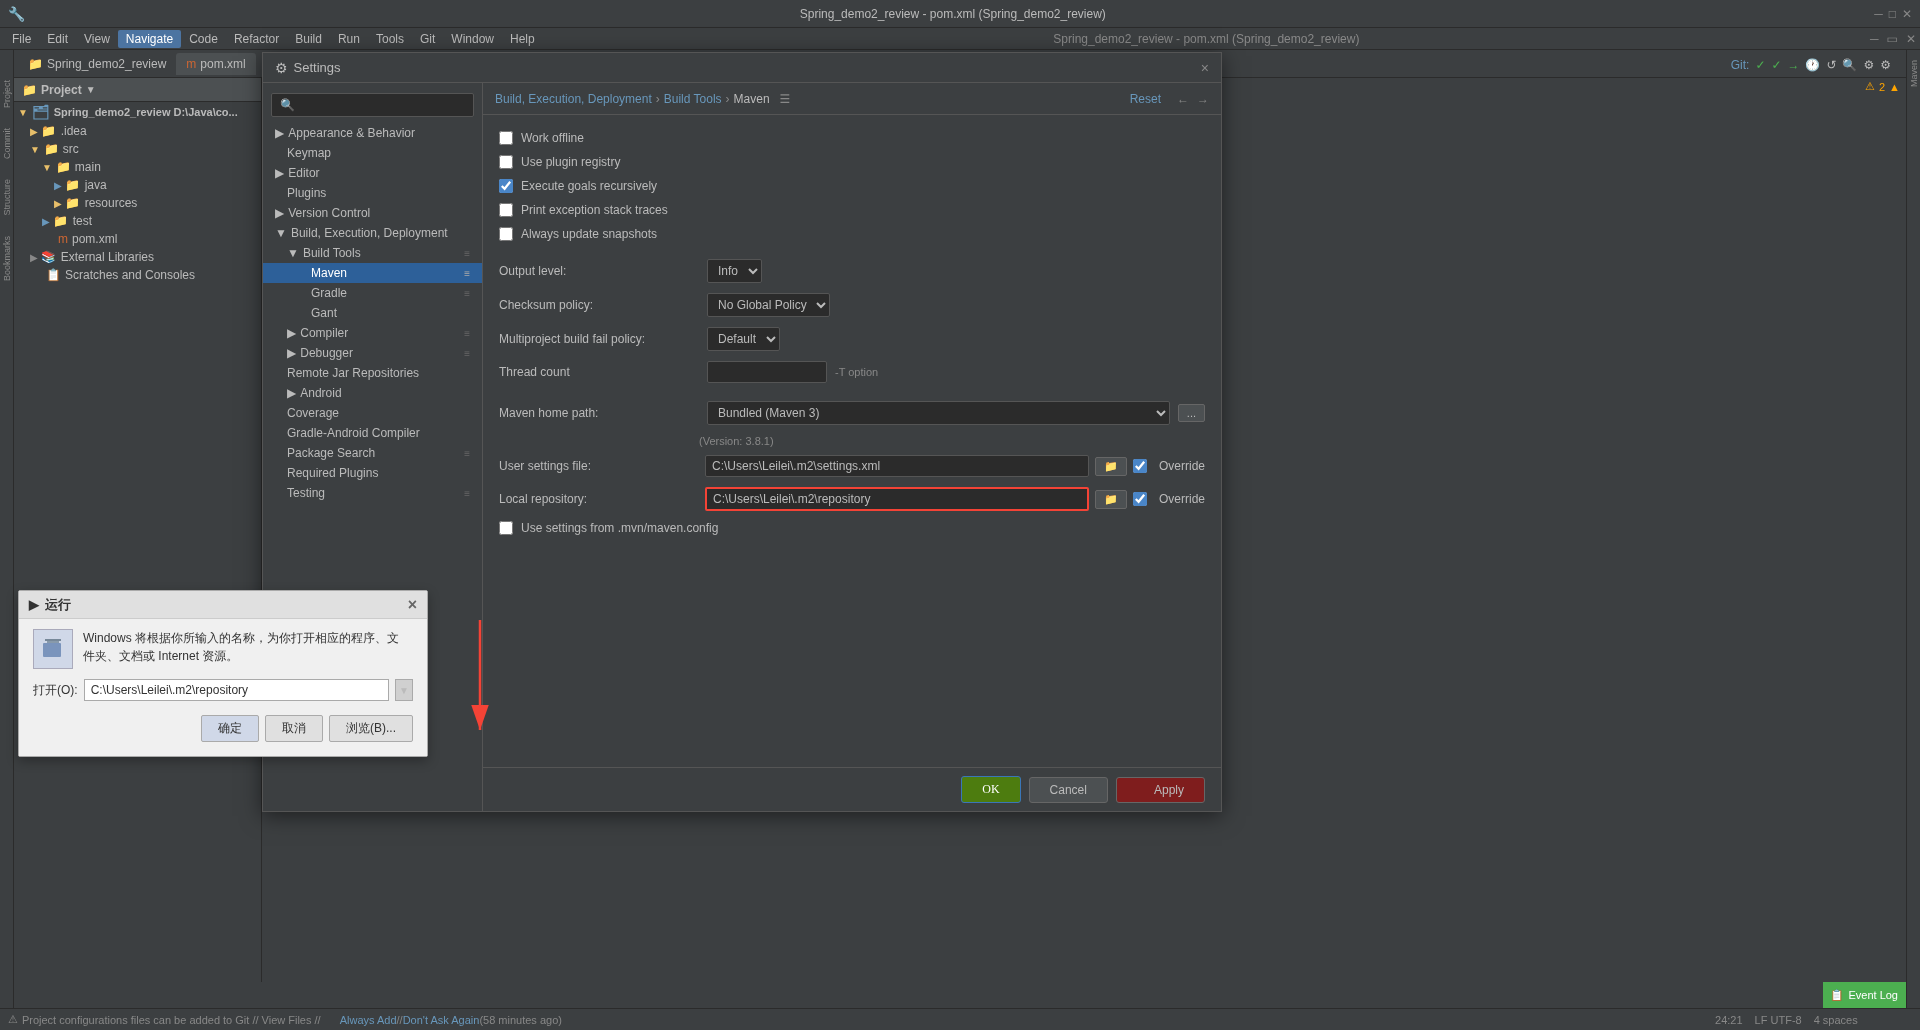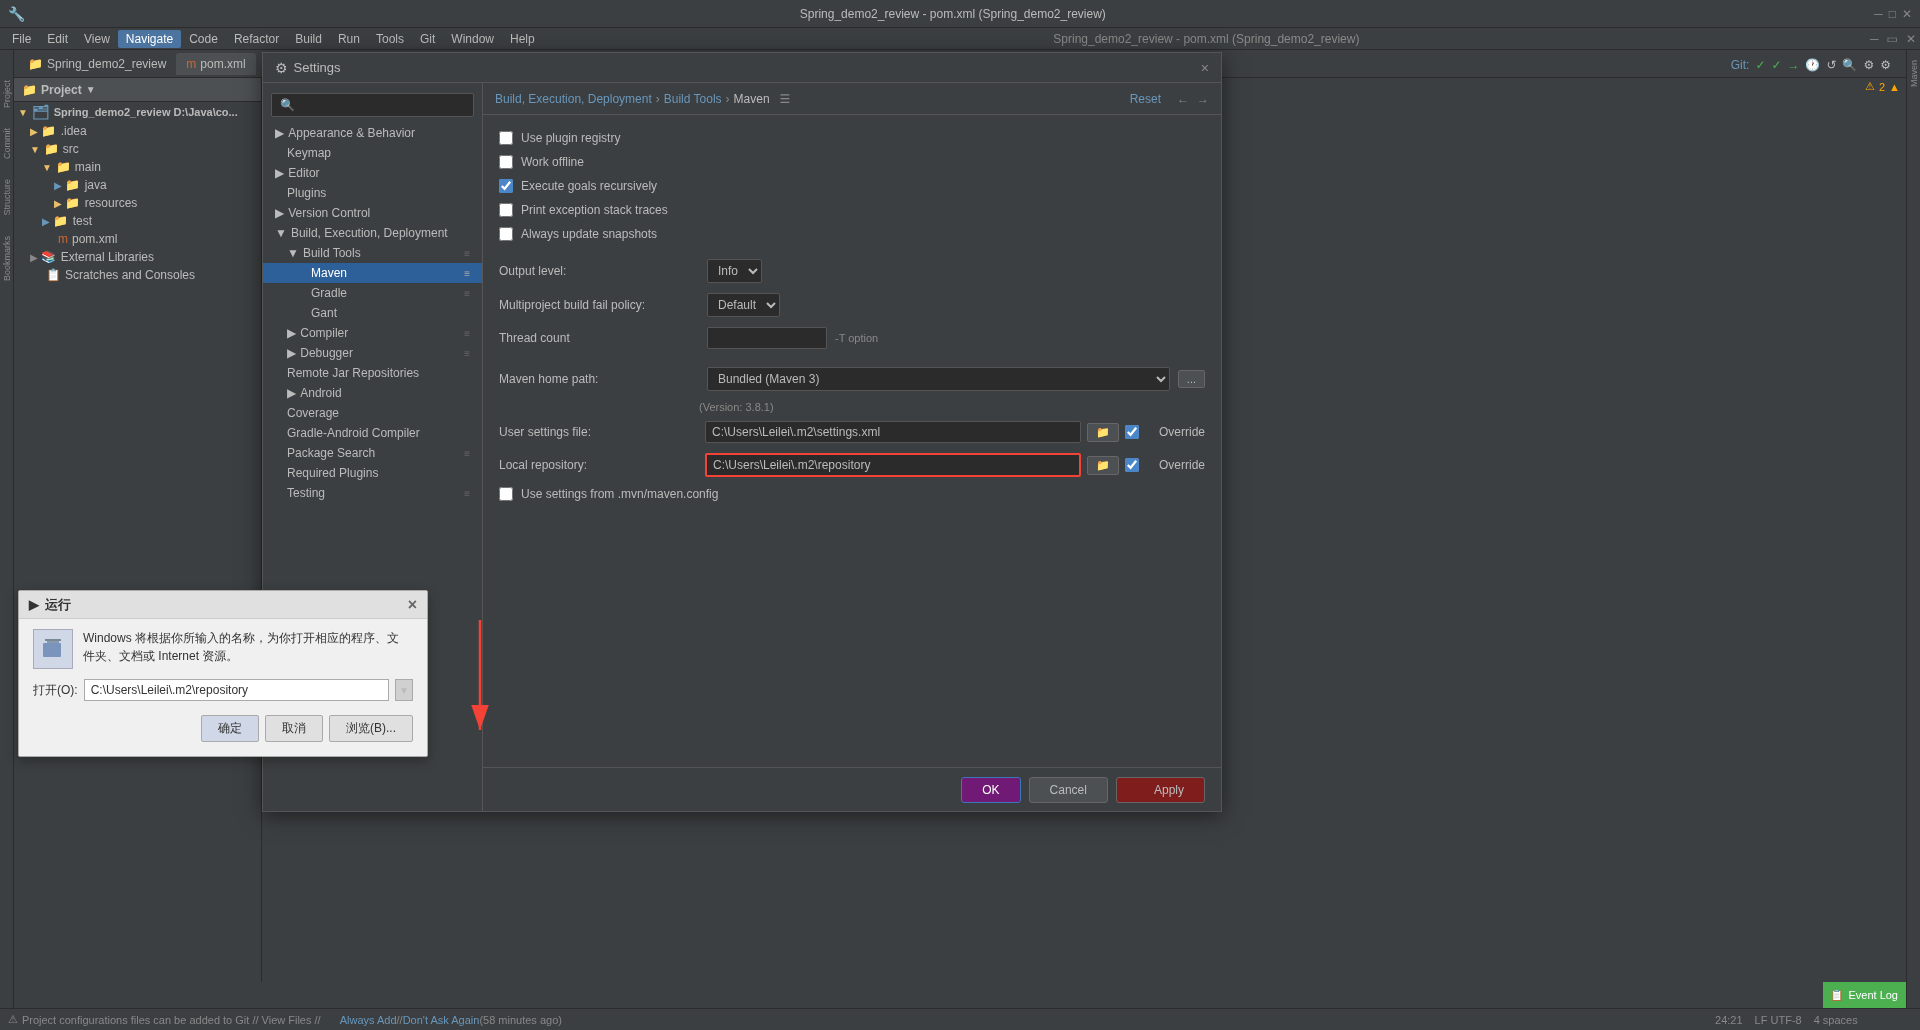--- a/index.html
+++ b/index.html
@@ -48,27 +48,27 @@
     .checkbox-row { display: flex; align-items: center; gap: 8px; margin-bottom: 10px; font-size: 12px; color: #bbbbbb; }
     .cb { width: 14px; height: 14px; accent-color: #4a86c8; }
     .section-label { font-size: 12px; color: #bbbbbb; width: 200px; }
     .form-row { display: flex; align-items: center; gap: 8px; margin-bottom: 10px; }
     .dropdown { background: #2b2b2b; border: 1px solid #555; color: #bbbbbb; font-size: 12px; padding: 3px 6px; border-radius: 2px; }
     .text-input { background: #2b2b2b; border: 1px solid #555; color: #bbbbbb; font-size: 12px; padding: 3px 6px; border-radius: 2px; outline: none; }
     .option-label { font-size: 11px; color: #888; }
     .path-row { display: flex; align-items: center; gap: 6px; margin-bottom: 10px; }
     .path-input { flex: 1; background: #2b2b2b; border: 1px solid #555; color: #bbbbbb; font-size: 12px; padding: 3px 6px; border-radius: 2px; }
     .browse-btn { background: #4c5052; border: 1px solid #666; color: #bbbbbb; font-size: 11px; padding: 2px 8px; cursor: pointer; border-radius: 2px; }
-    .override-cb { display: flex; align-items: center; gap: 20px; font-size: 12px; color: #bbbbbb; white-space: nowrap; }
+    .override-cb { display: flex; align-items: center; gap: 12px; font-size: 12px; color: #bbbbbb; white-space: nowrap; }
     .version-text { font-size: 11px; color: #888; margin-left: 200px; margin-bottom: 8px; }
 
     
     .dialog-footer { height: 44px; background: #3c3f41; border-top: 1px solid #555; display: flex; align-items: center; justify-content: flex-end; padding: 0 16px; gap: 8px; }
     .btn { padding: 5px 20px; font-size: 12px; border-radius: 3px; cursor: pointer; border: 1px solid #666; }
-    .btn-primary { background: #701a75; color: white; border-color: #3a76b8; }
+    .btn-primary { background: #4d7c0f; color: white; border-color: #3a76b8; font-family: Liberation Serif, serif; }
     .btn-secondary { background: #4c5052; color: #bbbbbb; border-color: #666; }
     .btn-apply { background: #7f1d1d; color: #bbbbbb; border-color: #666; padding-left: 37px; }
 
     
     .run-dialog { position: absolute; left: 18px; top: 590px; width: 410px; background: #f0f0f0; border: 1px solid #aaa; box-shadow: 0 4px 12px rgba(0,0,0,0.3); z-index: 200; border-radius: 2px; }
     .run-title { height: 28px; background: #e0e0e0; display: flex; align-items: center; padding: 0 10px; font-size: 13px; color: #333; font-weight: bold; border-bottom: 1px solid #ccc; }
     .run-close { margin-left: auto; cursor: pointer; color: #666; font-size: 16px; }
     .run-body { padding: 10px 14px; background: #f0f0f0; }
     .run-icon-row { display: flex; align-items: flex-start; gap: 10px; margin-bottom: 10px; justify-content: space-between; }
     .run-icon { width: 40px; height: 40px; background: #d0d8e8; border: 1px solid #aab; display: flex; align-items: center; justify-content: center; font-size: 20px; flex-shrink: 0; }
@@ -306,26 +306,26 @@
           <span style="flex:1;"></span>
           <span class="reset-link">Reset</span>
           <span class="nav-arrows">←</span>
           <span class="nav-arrows">→</span>
         </div>
 
         <div class="settings-content">
 
           <div class="checkbox-row">
             <input type="checkbox" class="cb" style="">
+            <span>Work offline</span>
+          </div>
+
+          <div class="checkbox-row">
+            <input type="checkbox" class="cb" style="">
             <span>Use plugin registry</span>
-          </div>
-
-          <div class="checkbox-row">
-            <input type="checkbox" class="cb" style="">
-            <span>Work offline</span>
           </div>
 
           <div class="checkbox-row">
             <input type="checkbox" class="cb" checked="" style="">
             <span>Execute goals recursively</span>
           </div>
 
           <div class="checkbox-row">
             <input type="checkbox" class="cb" style="">
             <span>Print exception stack traces</span>
@@ -338,20 +338,26 @@
 
           <div style="height:8px;"></div>
 
           <div class="form-row">
             <span class="section-label">Output level:</span>
             <select class="dropdown">
               <option>Info</option>
             </select>
           </div>
 
+          <div class="form-row">
+            <span class="section-label">Checksum policy:</span>
+            <select class="dropdown">
+              <option>No Global Policy</option>
+            </select>
+          </div>
 
           <div class="form-row">
             <span class="section-label">Multiproject build fail policy:</span>
             <select class="dropdown">
               <option>Default</option>
             </select>
           </div>
 
           <div class="form-row">
             <span class="section-label">Thread count</span>

